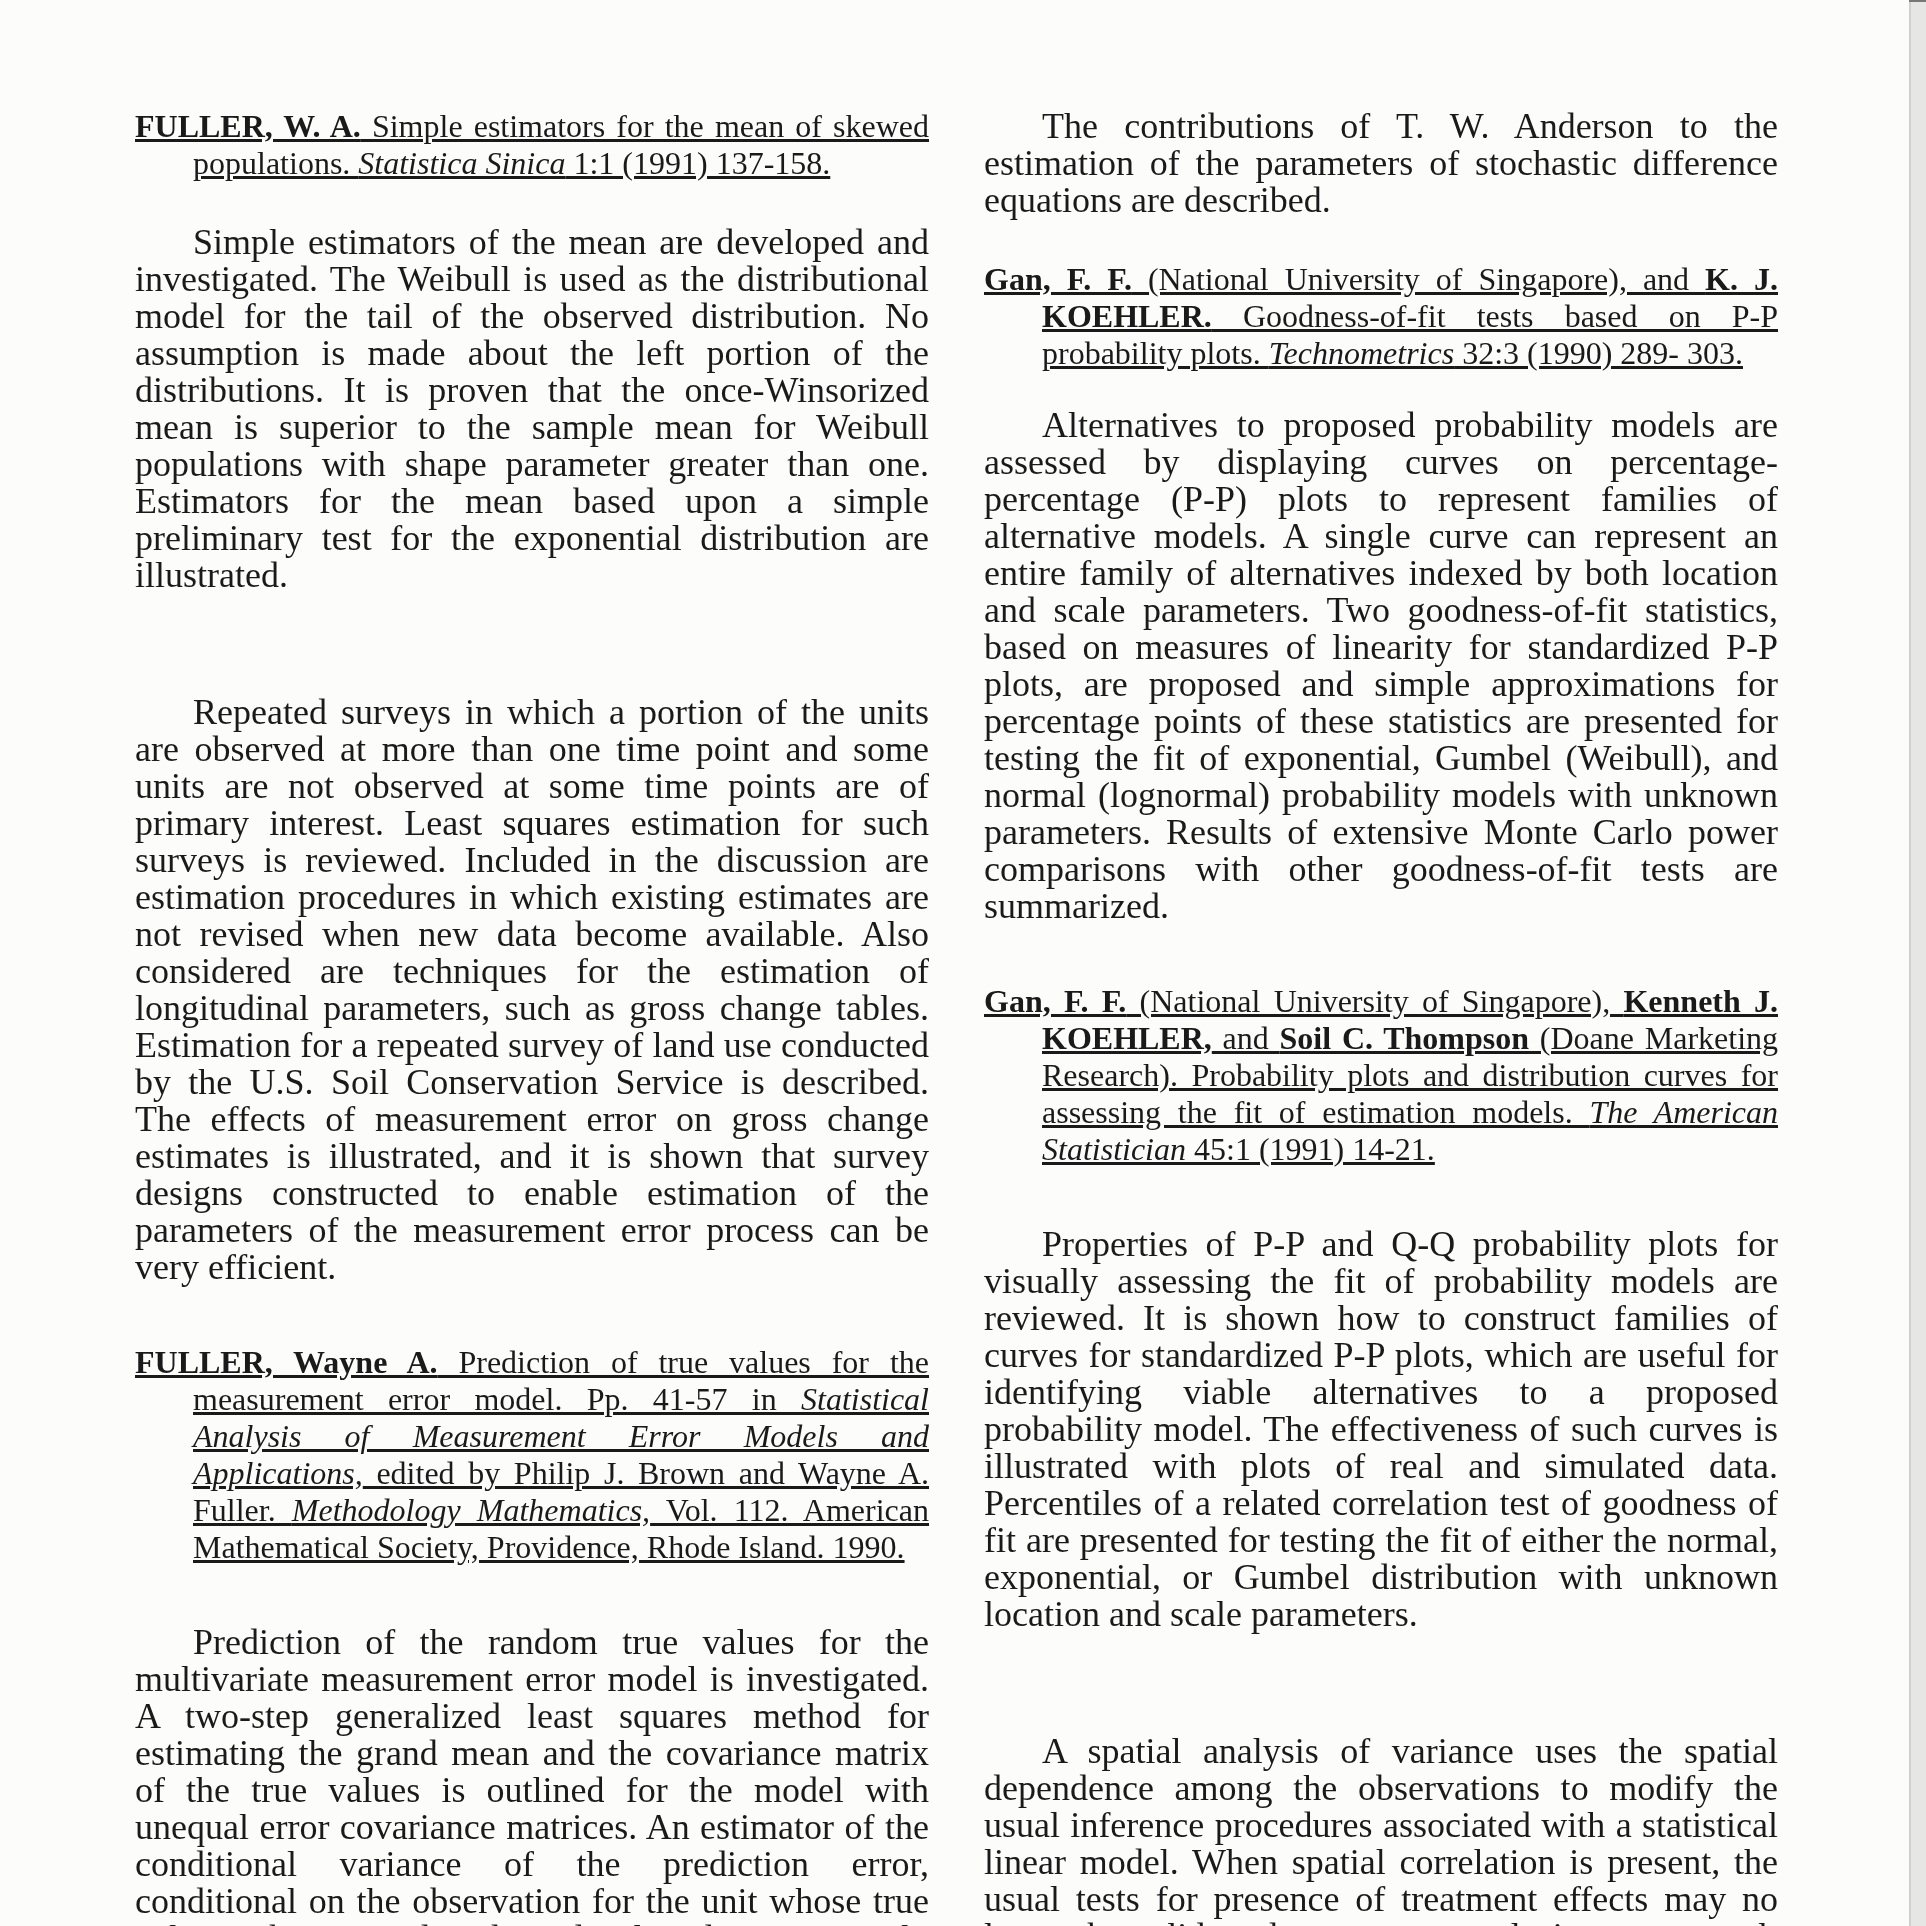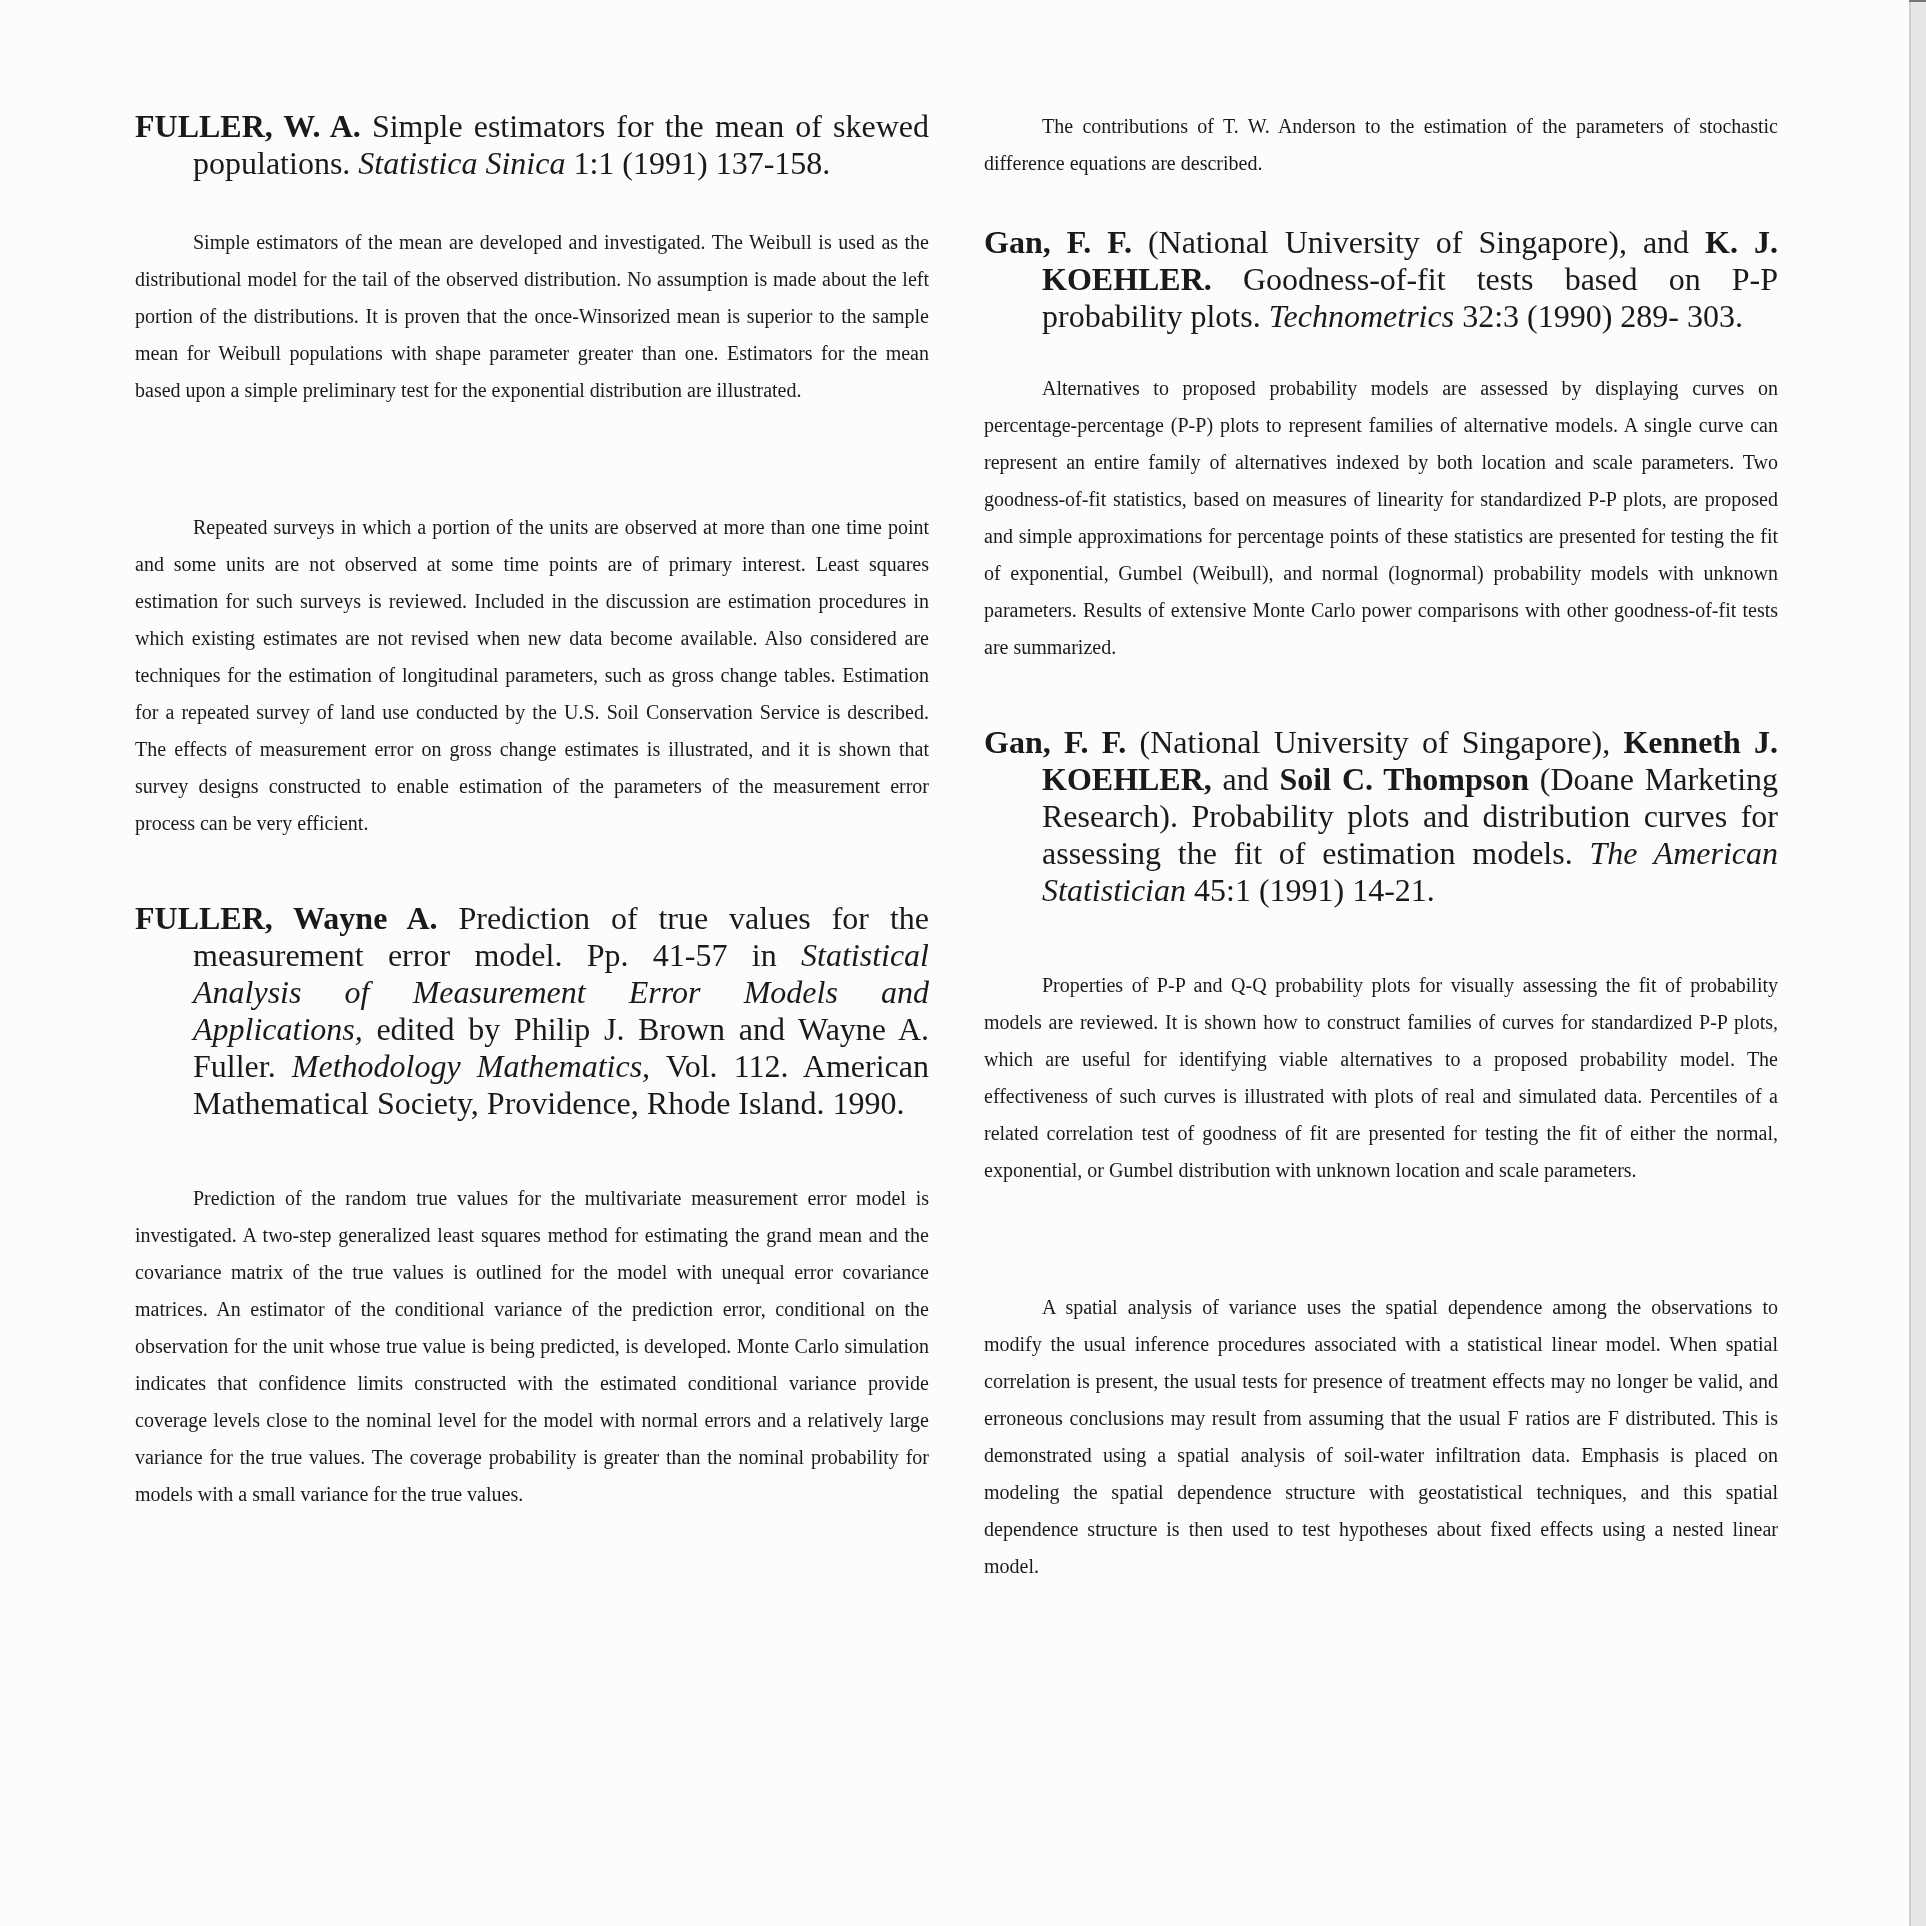--- a/index.html
+++ b/index.html
@@ -37,25 +37,26 @@
   .col-left { left: 135px; }
   .col-right { left: 984px; }
 
   .entry {
     font-size: 32px;
     line-height: 37px;
     text-align: justify;
     padding-left: 58px;
     text-indent: -58px;
     margin: 0;
+    text-decoration: underline;
   }
   .entry b { font-weight: bold; }
   .entry i { font-style: italic; }
   .abstract {
-    font-size: 20px;
+    font-size: 36px;
     line-height: 37px;
     text-align: justify;
     text-indent: 58px;
     margin: 0;
   }
   .gap-sm { height: 35px; }
   .gap-md { height: 42px; }
   .gap-lg { height: 58px; }
 </style>
 </head>

